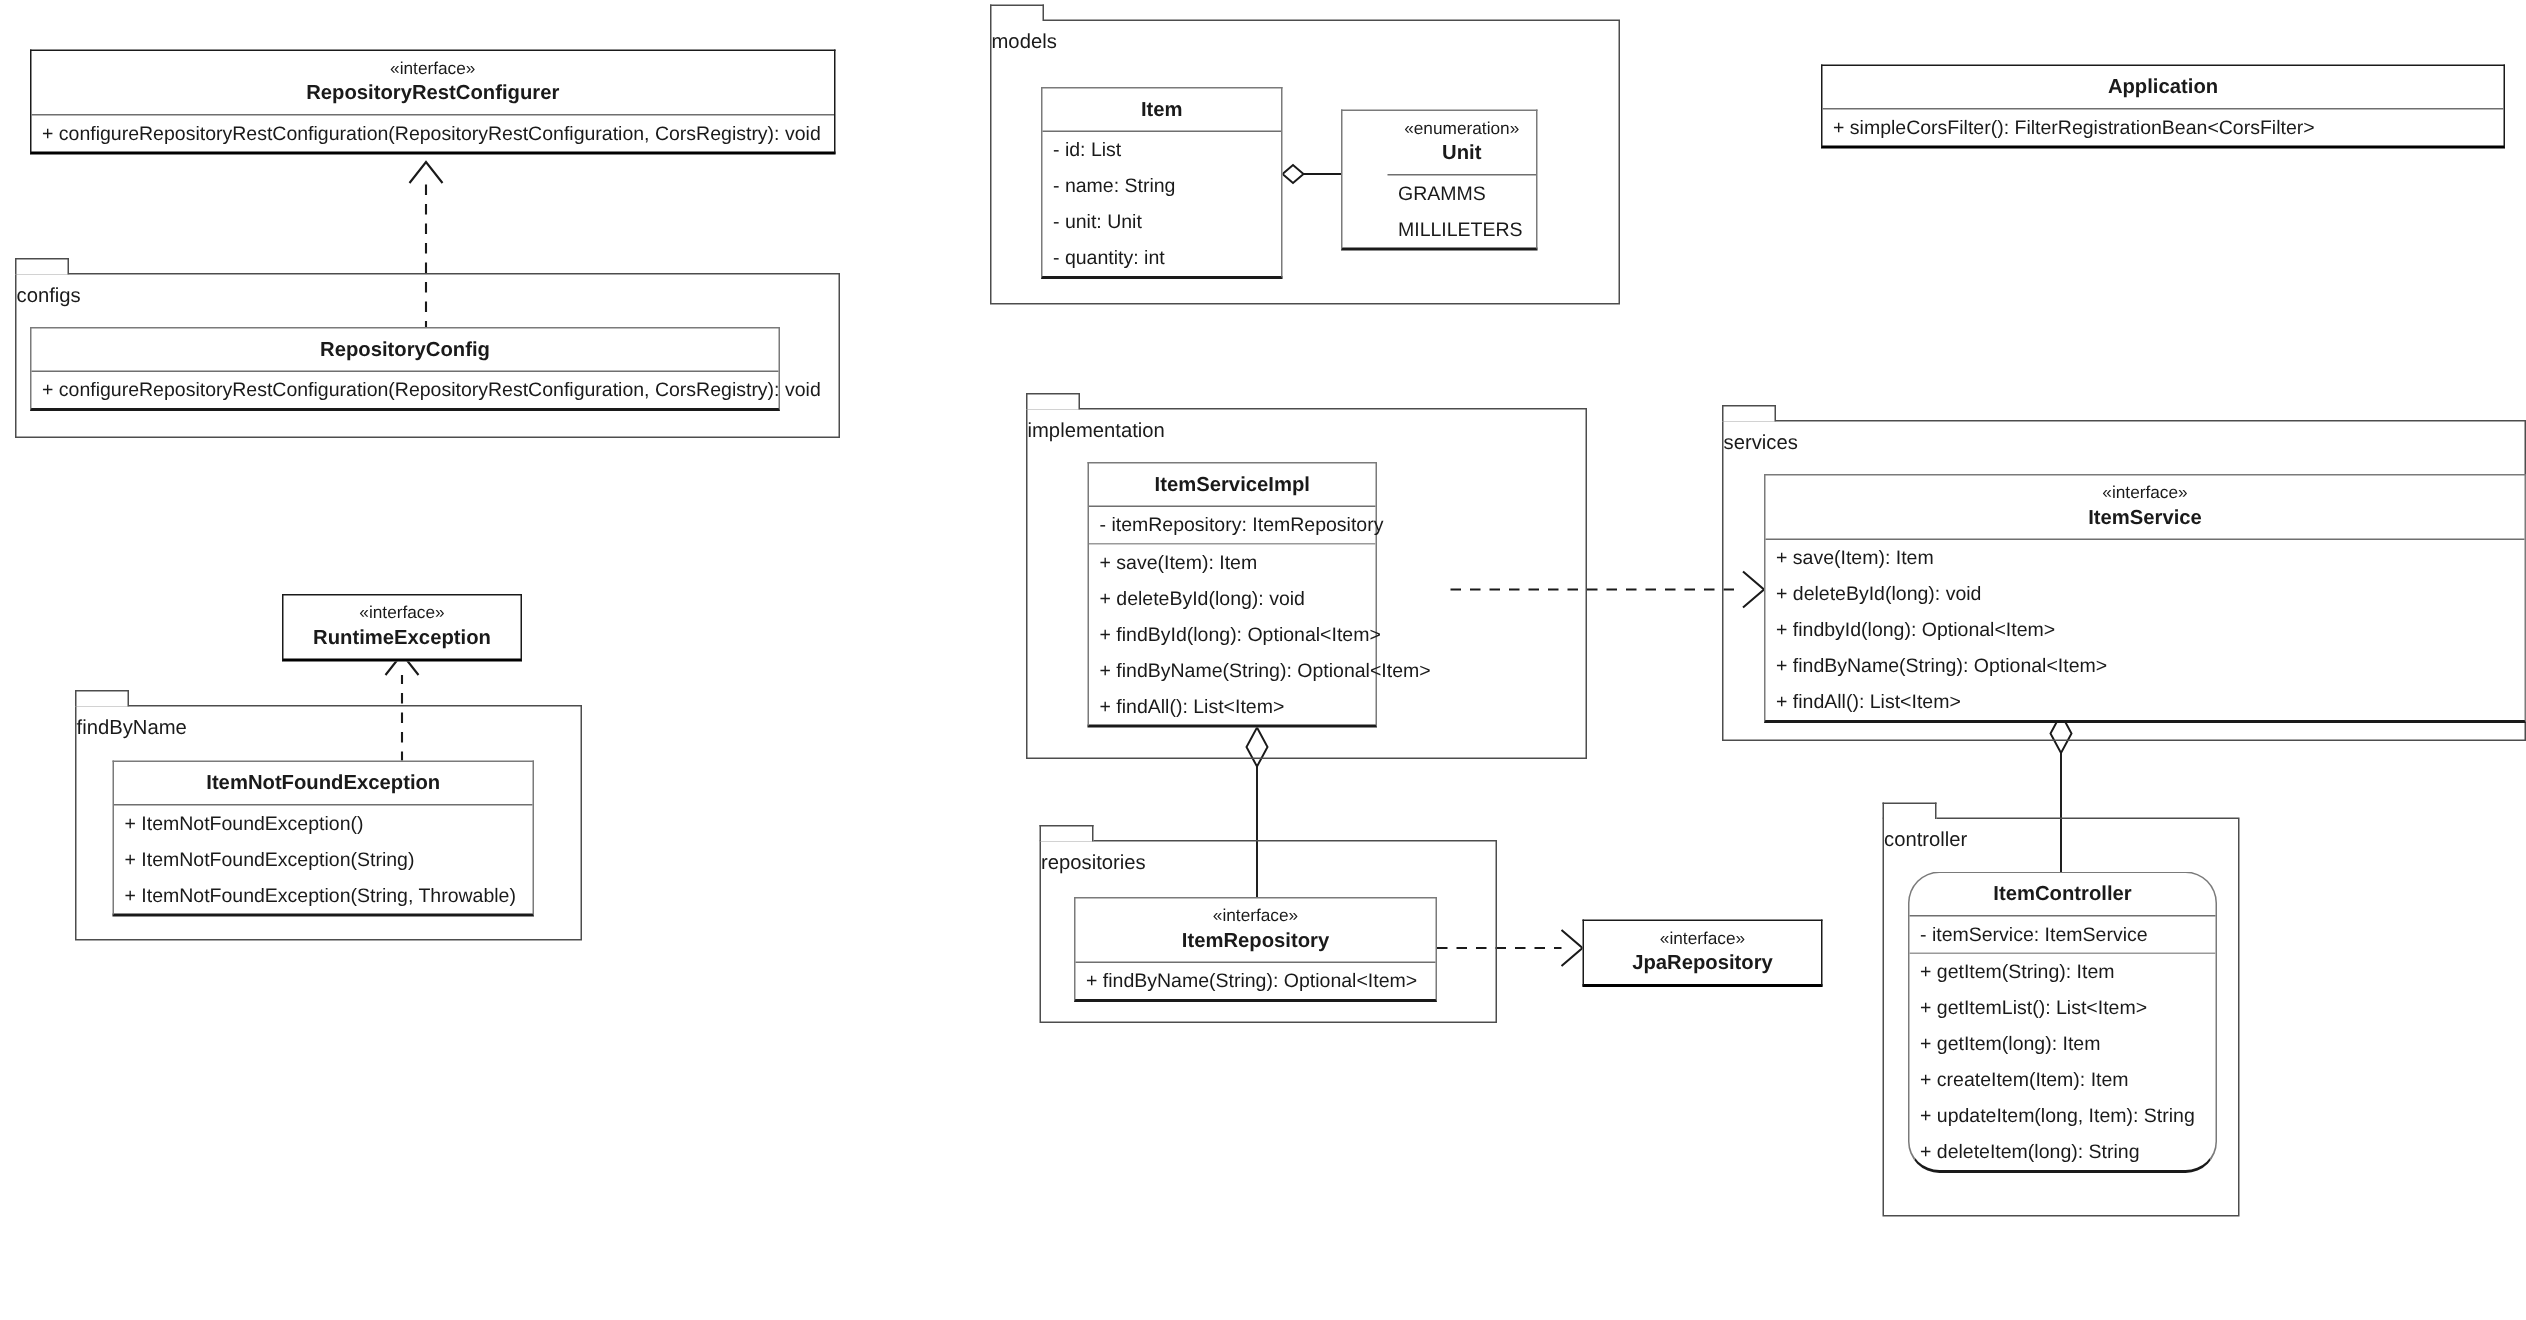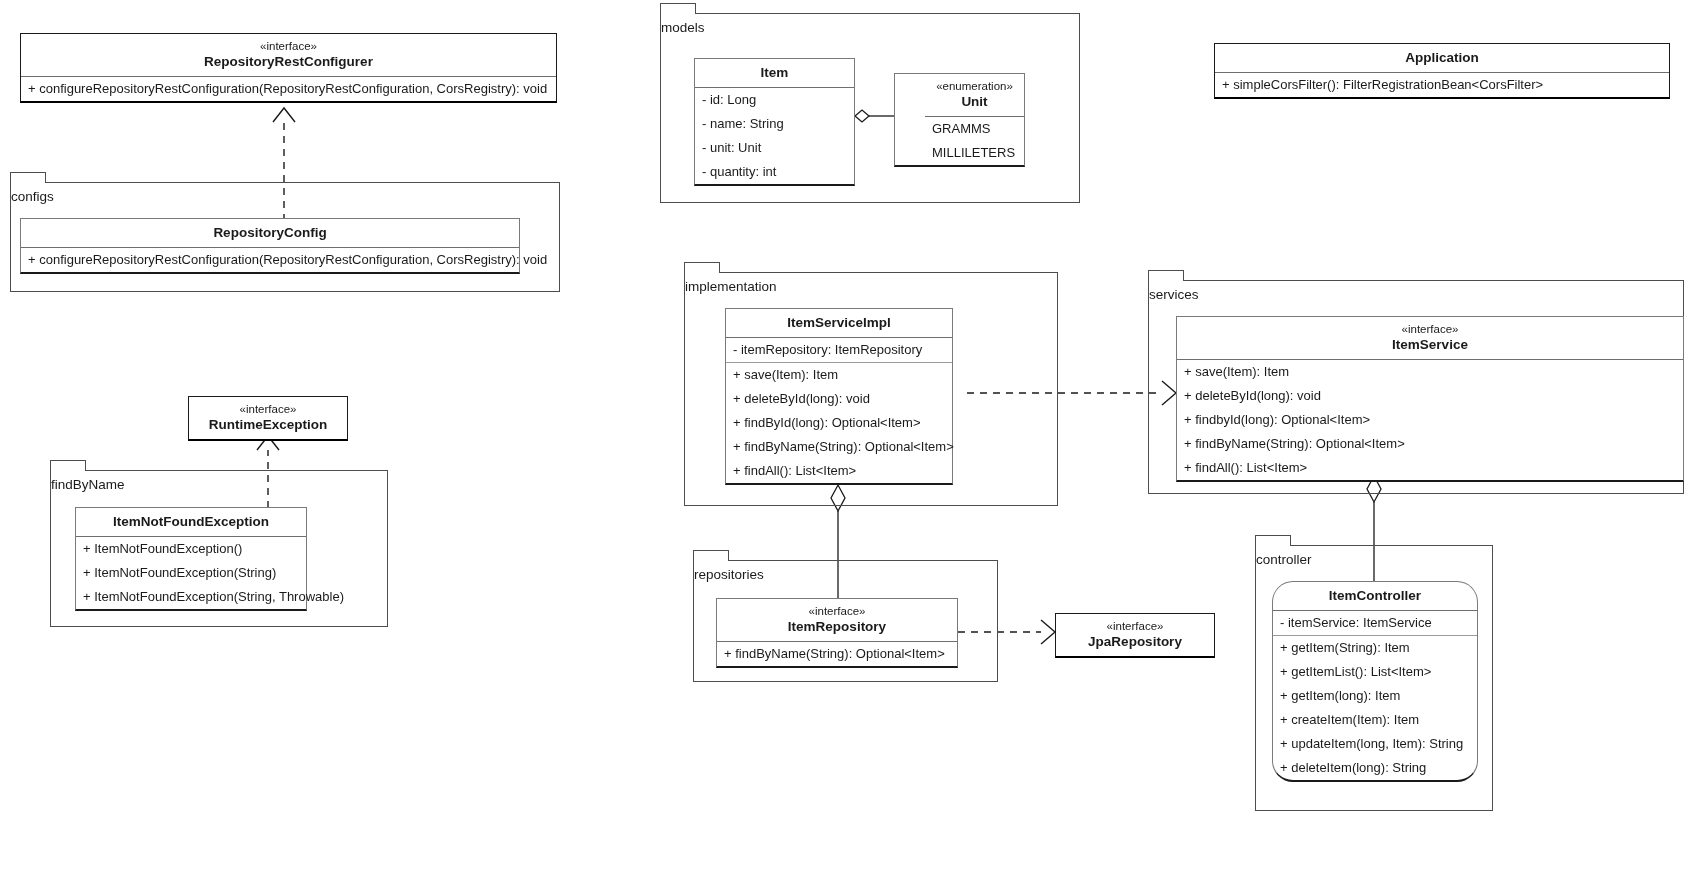--- a/index.html
+++ b/index.html
@@ -99,21 +99,21 @@
   <div class="pkg" style="left:660px;top:13px;width:420px;height:190px;">
     <div class="pkg-tab"></div>
     <div class="pkg-name">models</div>
   </div>
 
   <div class="cls" style="left:694px;top:58px;width:161px;">
     <div class="cls-head">
       <div class="cname">Item</div>
     </div>
     <div class="sect">
-      <div class="mem">- id: Long</div>
+      <div class="mem">- id: List</div>
       <div class="mem">- name: String</div>
       <div class="mem">- unit: Unit</div>
       <div class="mem">- quantity: int</div>
     </div>
   </div>
 
   <div class="cls" style="left:894px;top:73px;width:131px;padding-left:30px;">
     <div class="cls-head">
       <div class="stereo">«enumeration»</div>
       <div class="cname">Unit</div>
@@ -137,36 +137,36 @@
     <div class="cls-head nosep">
       <div class="stereo">«interface»</div>
       <div class="cname">RuntimeException</div>
     </div>
   </div>
 
   <div class="pkg" style="left:50px;top:470px;width:338px;height:157px;">
     <div class="pkg-tab"></div>
     <div class="pkg-name">findByName</div>
   </div>
-  <div class="cls" style="left:75px;top:507px;width:232px;">
+  <div class="cls" style="left:75px;top:507px;width:281px;">
     <div class="cls-head">
       <div class="cname">ItemNotFoundException</div>
     </div>
     <div class="sect">
       <div class="mem">+ ItemNotFoundException()</div>
       <div class="mem">+ ItemNotFoundException(String)</div>
       <div class="mem">+ ItemNotFoundException(String, Throwable)</div>
     </div>
   </div>
 
   <div class="pkg" style="left:684px;top:272px;width:374px;height:234px;">
     <div class="pkg-tab"></div>
     <div class="pkg-name">implementation</div>
   </div>
-  <div class="cls" style="left:725px;top:308px;width:228px;">
+  <div class="cls" style="left:725px;top:308px;width:193px;">
     <div class="cls-head">
       <div class="cname">ItemServiceImpl</div>
     </div>
     <div class="sect">
       <div class="mem">- itemRepository: ItemRepository</div>
     </div>
     <div class="sect">
       <div class="mem">+ save(Item): Item</div>
       <div class="mem">+ deleteById(long): void</div>
       <div class="mem">+ findById(long): Optional&lt;Item&gt;</div>

